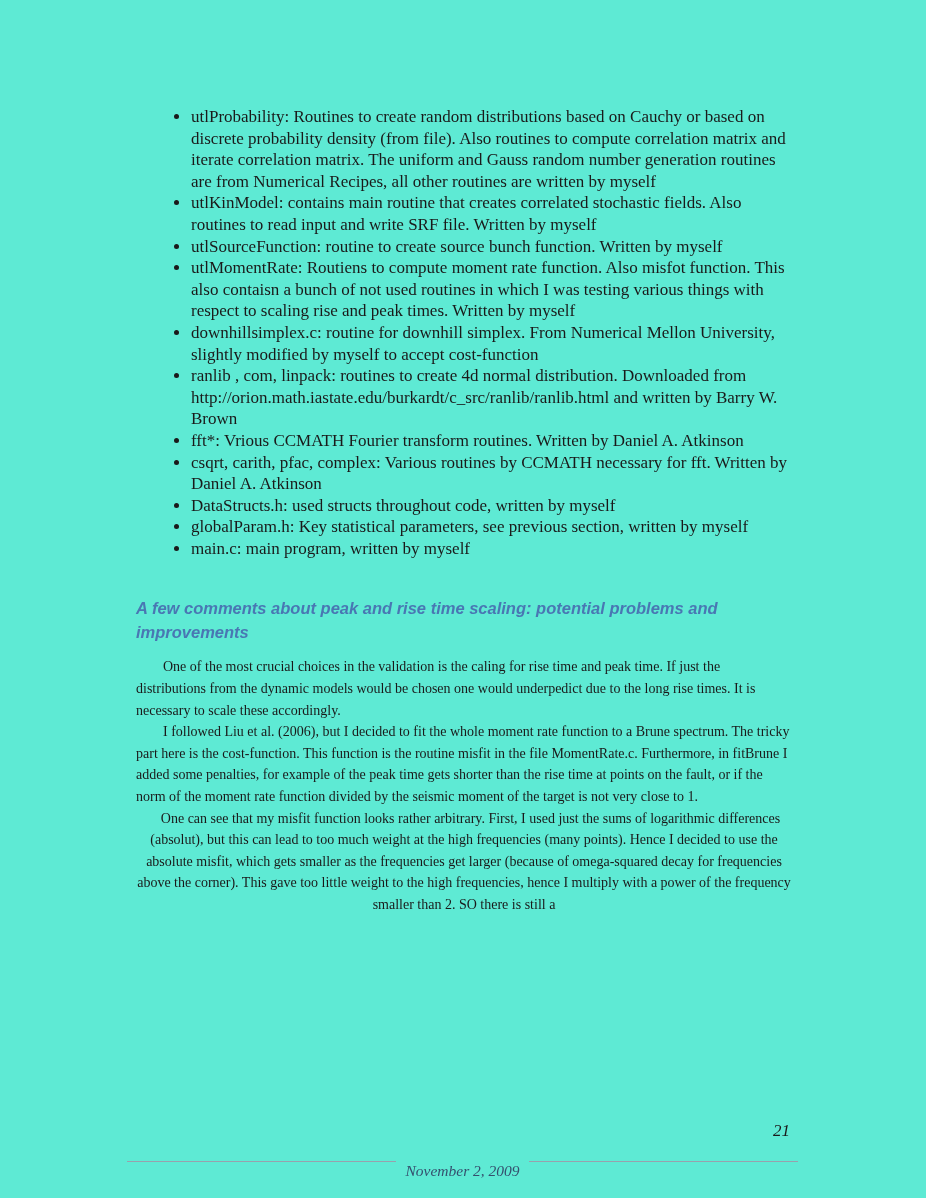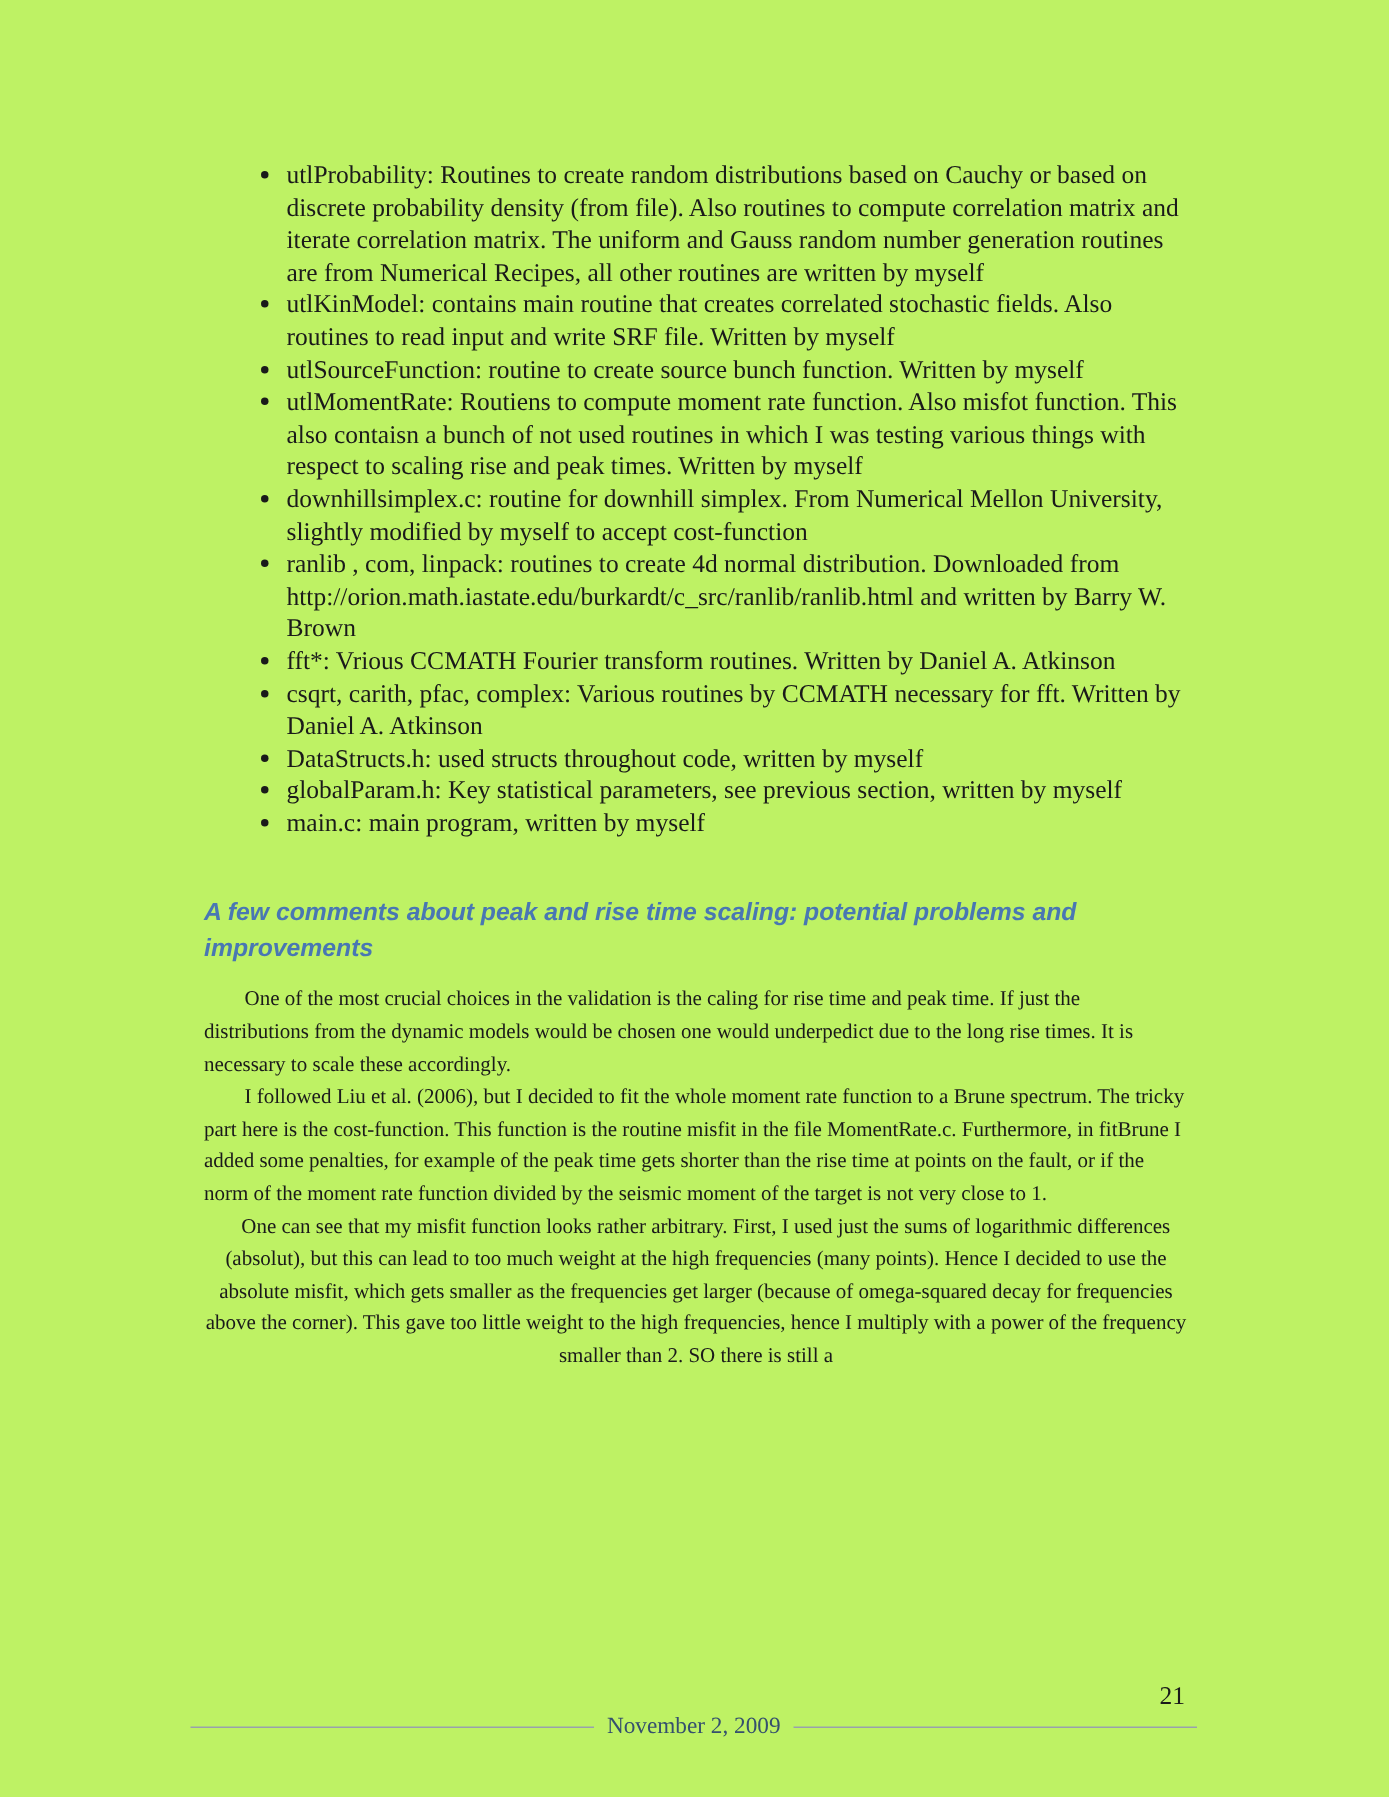--- a/index.html
+++ b/index.html
@@ -1,20 +1,20 @@
 <!DOCTYPE html>
 <html><head>
 <meta charset="utf-8">
 <style>
   html, body { margin: 0; padding: 0; background: #ffffff; }
   .page {
     position: relative;
     width: 926px;
     height: 1198px;
-    background: #bef264;
+    background: #5eead4;
     font-family: "Liberation Serif", serif;
     color: #1a1a1a;
     overflow: hidden;
   }
   .content {
     position: absolute;
     left: 136px;
     top: 106px;
     width: 656px;
   }
@@ -42,20 +42,21 @@
     color: #1a1a1a;
   }
   p.para.indent-normal { text-indent: 27px; }
   p.para.indent-small  { text-indent: 13px; text-align: center; }
   .italic { }
   .footer {
     position: absolute;
     left: 127px;
     right: 128px;
     top: 1120px;
+    font-style: italic;
   }
   .pagenum {
     text-align: right;
     font-size: 17px;
     line-height: 21px;
     padding-right: 8px;
     color: #1a1a1a;
   }
   .dateline {
     display: flex;
@@ -65,20 +66,21 @@
   .dateline .rule {
     flex: 1 1 0;
     height: 1px;
     background: #98a1ac;
   }
   .dateline .date {
     color: #35506e;
     font-size: 15.5px;
     padding: 0 9px;
     white-space: nowrap;
+    margin-top: 20px;
   }
 </style>
 </head>
 <body>
 
 <div class="page">
   <div class="content">
     <ul class="bullet-list">
         <li>utlProbability: Routines to create random distributions based on Cauchy or based on discrete probability density (from file). Also  routines to compute correlation matrix and iterate correlation matrix. The uniform and Gauss random number generation routines are from Numerical Recipes, all other routines are written by myself</li>
         <li>utlKinModel: contains main routine that creates correlated stochastic fields. Also routines to read input and write SRF file. Written by myself</li>

